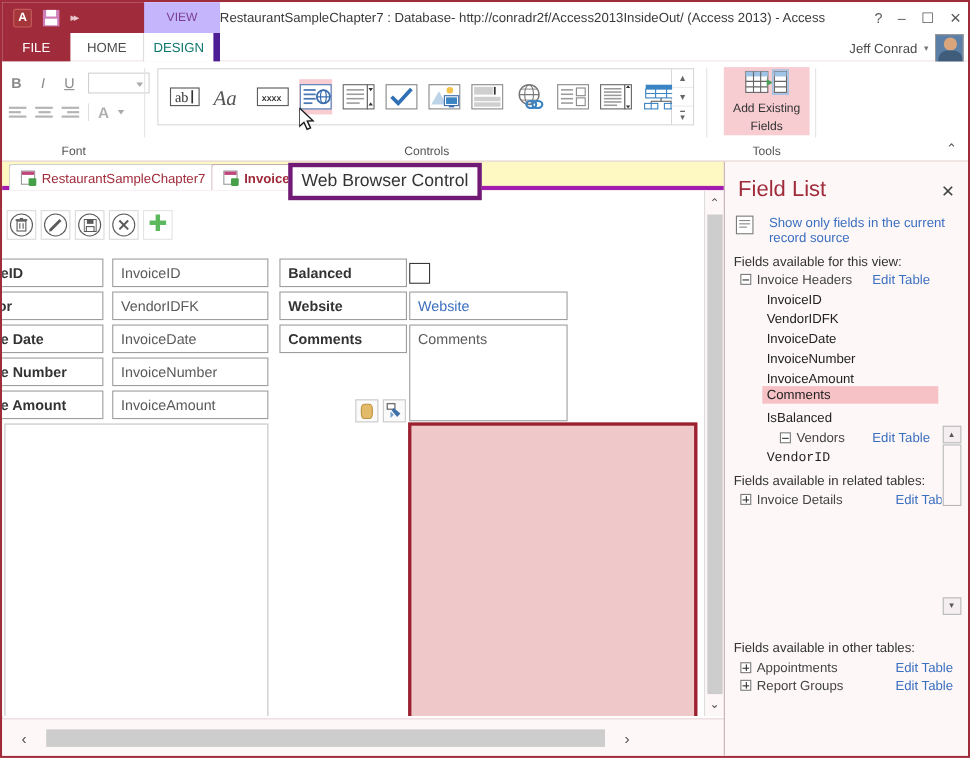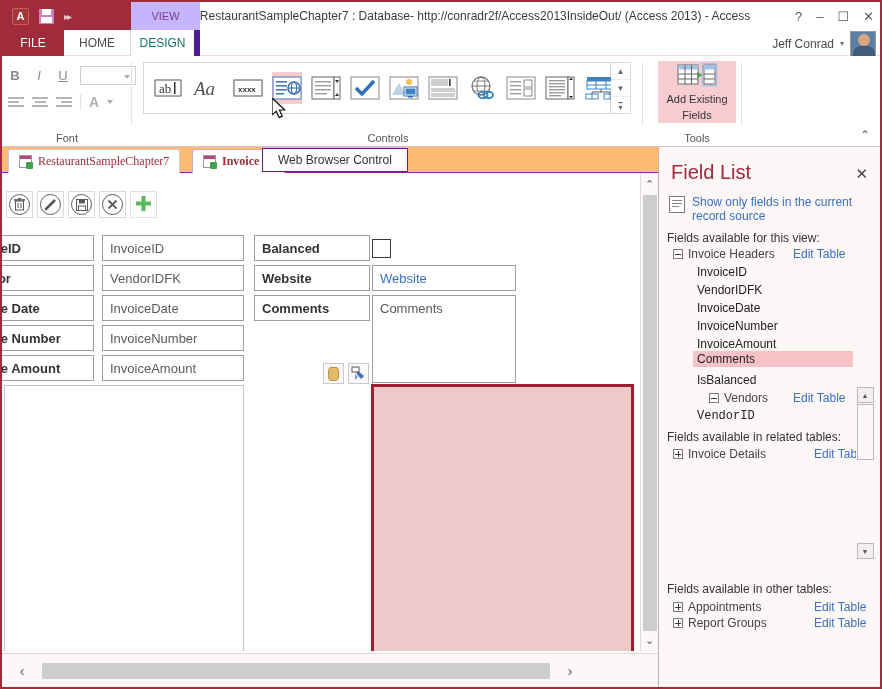--- a/index.html
+++ b/index.html
@@ -143,41 +143,41 @@
     align-items:center; justify-content:center; gap:3px;
   }
   .aef-label { font-size:11px; color:#333; text-align:center; line-height:13px;}
   .ribbon-collapse {
     position:absolute; right:10px; bottom:4px; color:#666; font-size:12px;
   }
 
   
   .doctabs {
     position:absolute; left:0; top:145px; right:0; height:26px;
-    background:#fdba74; border-bottom:1px solid #a21caf;font-family:Liberation Serif, serif;
+    background:#fef9c3; border-bottom:4px solid #a21caf;
   }
   .doctab {
     position:absolute; top:2px; height:24px;
     display:flex; align-items:center; gap:6px; padding:0 10px;
     font-size:12px; border:1px solid #cfcfcf; border-bottom:none;
     background:#fff; border-radius:3px 3px 0 0;
   }
   .doctab.t1 { left:6px; color:#a02b3a; }
   .doctab.t2 { left:190px; color:#a02b3a; font-weight:bold; border-color:#c8aeb2;}
   .tab-ico {
     width:13px; height:13px; background:#fff; border:1px solid #9a9a9a; position:relative;
   }
   .tab-ico:before{content:"";position:absolute;left:0;top:0;right:0;height:3px;background:#c0457a;}
   .tab-ico:after{content:"";position:absolute;right:-2px;bottom:-2px;width:7px;height:7px;background:#46a04a;border-radius:1px;}
   .doctab-close {
     position:absolute; right:10px; top:4px; font-size:14px; color:#555;
   }
   .tooltip {
-    position:absolute; left:260px; top:146px; padding:4px 15px;
-    background:#fdfdfd; border:1px solid #701a75; font-size:12px; color:#333;
+    position:absolute; left:260px; top:146px; padding:4px 8px;
+    background:#fdfdfd; border:4px solid #701a75; font-size:16px; color:#333;
     z-index:40; white-space:nowrap;
   }
 
   
   .canvas {
     position:absolute; left:0; top:171px; width:640px; bottom:36px;
     background:#ffffff; overflow:hidden;
   }
   .formtoolbar { position:absolute; left:4px; top:18px; display:flex; gap:4px; align-items:center;}
   .ftb {
@@ -238,21 +238,21 @@
     background:#fdf7f8; border-left:1px solid #c8aeb2;
     font-size:12px;
   }
   .pane-title {
     position:absolute; left:12px; top:14px; font-size:20px; color:#a02b3a;
     font-weight:normal;
   }
   .pane-close { position:absolute; right:12px; top:18px; font-size:15px; color:#444;}
   .show-only {
     position:absolute; left:10px; top:48px; right:10px;
-    display:flex; gap:7px; align-items:flex-start;
+    display:flex; gap:14px; align-items:flex-start;
   }
   .so-icon {
     width:16px; height:17px; border:1px solid #7a7a7a; background:#fff; flex:0 0 auto;
     position:relative; margin-top:1px;
   }
   .so-icon i { position:absolute; left:2px; height:1px; background:#888; }
   .so-text { color:#3b6fbf; line-height:14px; }
   .sec-head { position:absolute; left:8px; color:#333; font-size:12px;}
   .tree-row { position:absolute; left:14px; display:flex; align-items:center; gap:5px; font-size:12px;}
   .expander {

